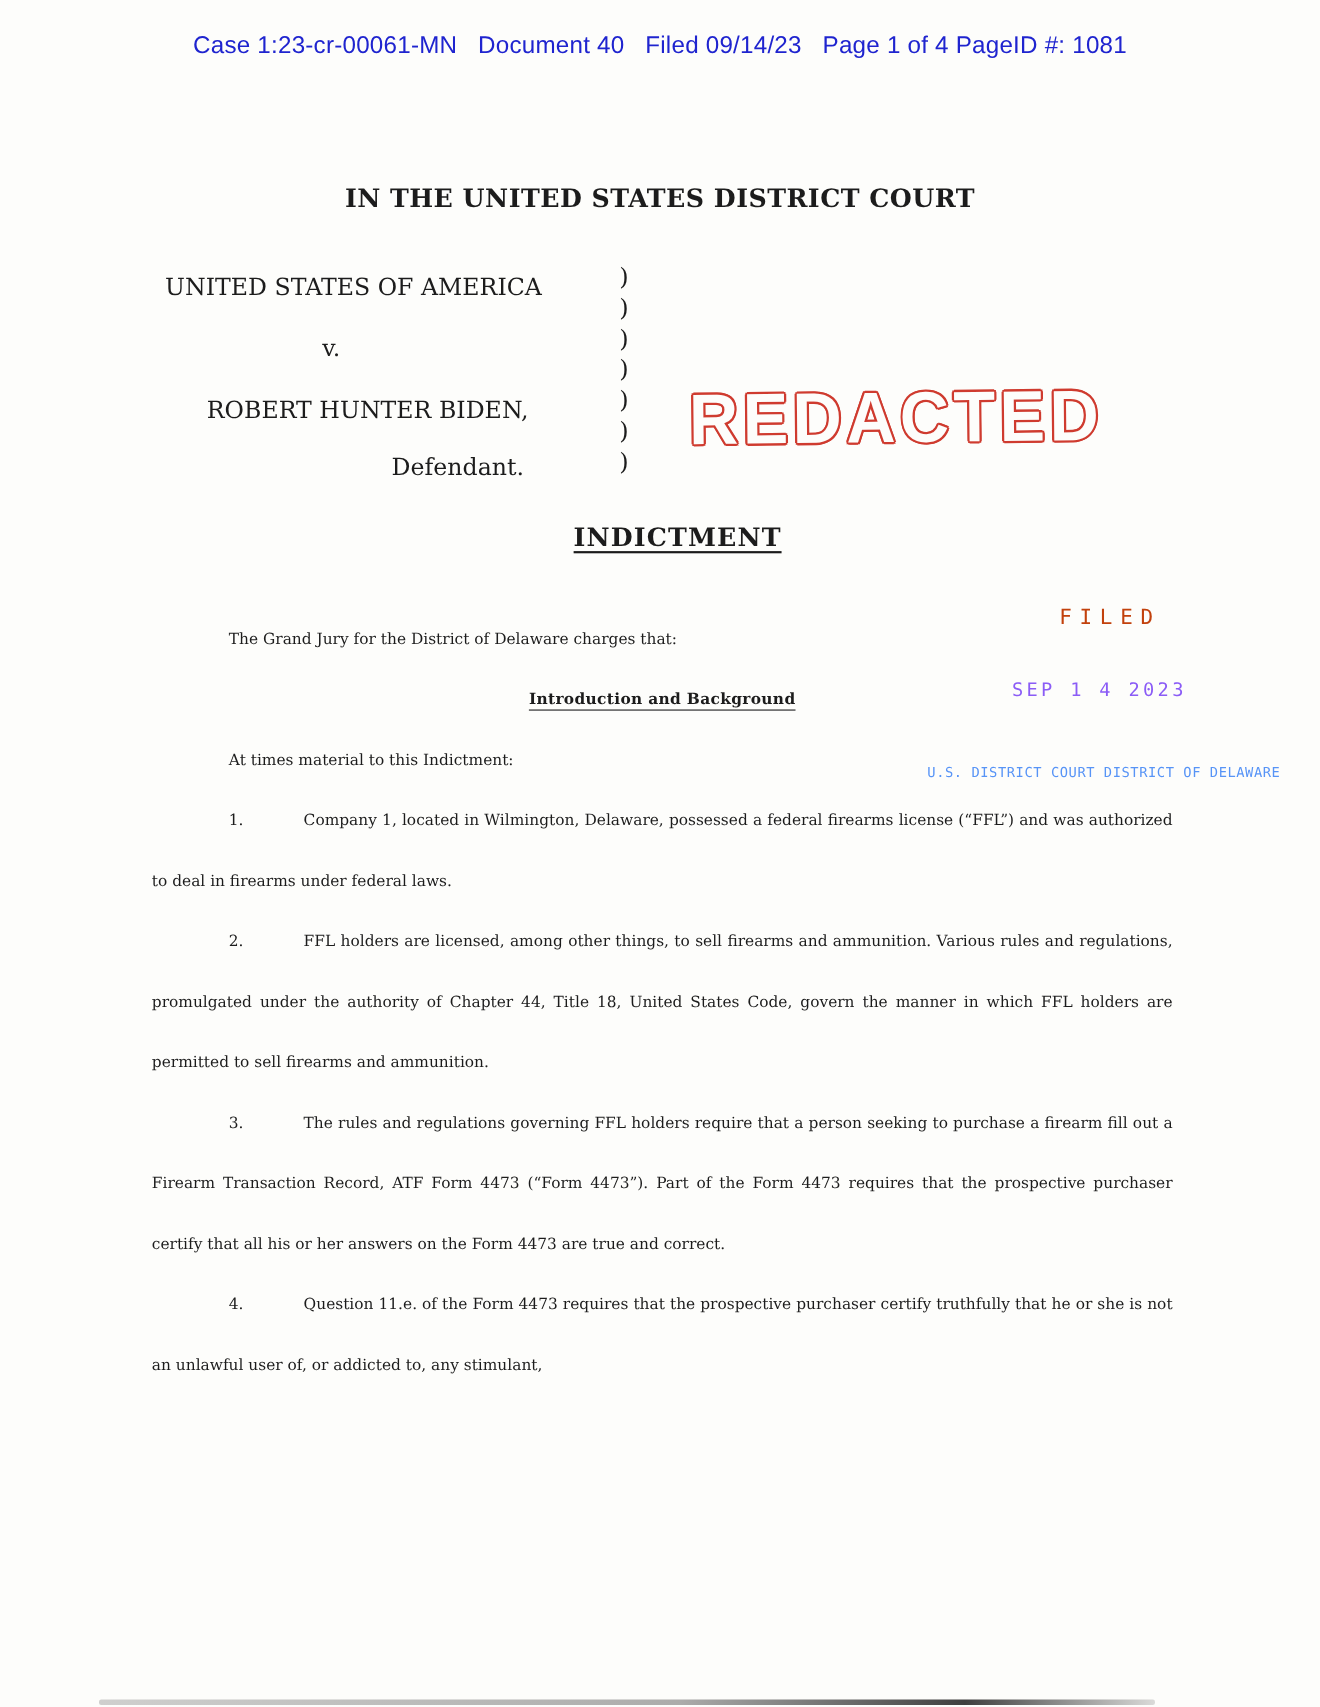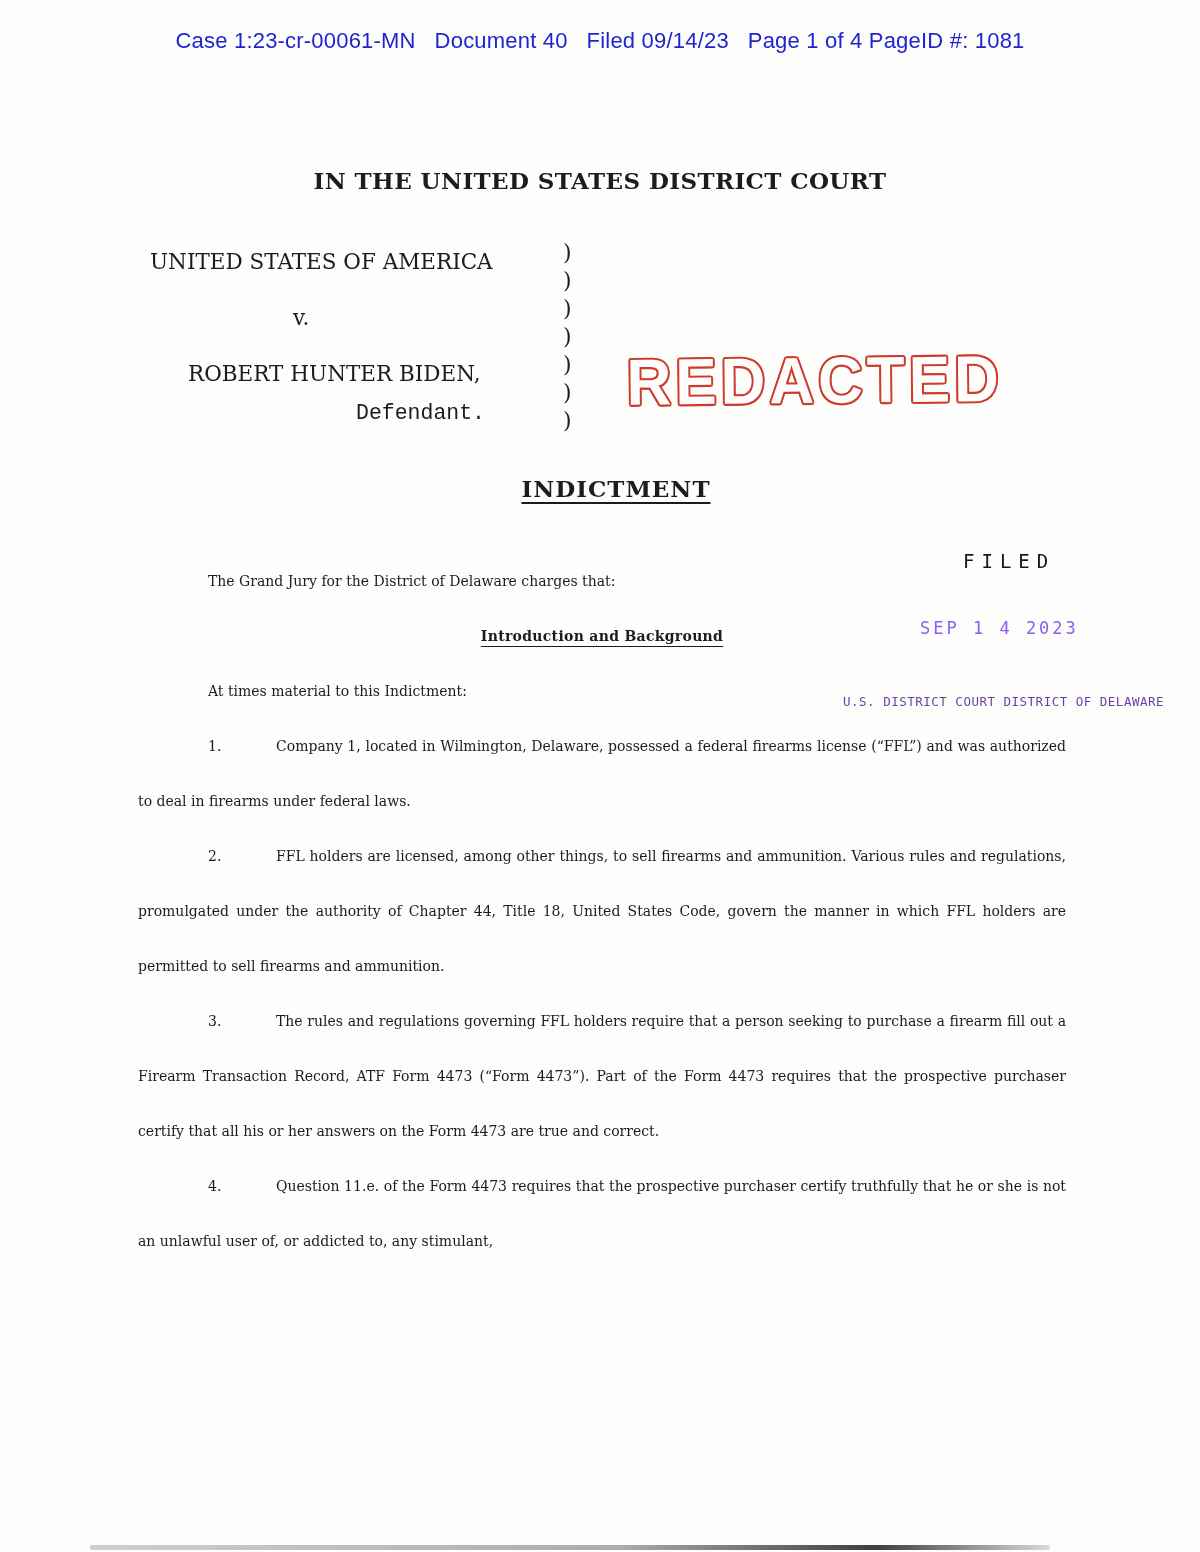--- a/index.html
+++ b/index.html
@@ -28,21 +28,21 @@
     font-weight: 700;
     font-size: 23px;
     line-height: 33px;
     letter-spacing: 0.4px;
   }
   .caption { position: relative; height: 218px; margin-top: 48px; font-size: 21.5px; }
   .caption .abs { position: absolute; white-space: nowrap; }
   .plaintiff { left: 150px; top: 4px; }
   .v-label { left: 293px; top: 60px; }
   .defendant-name { left: 152px; top: 116px; margin-left: 36px; }
-  .defendant-label { left: 356px; top: 156px; font-family: Liberation Mono, monospace; }
+  .defendant-label { left: 356px; top: 168px; }
   .case-no { left: 591px; top: 56px; }
   .paren-col { left: 563px; top: -6px; }
   .paren-col span { display: block; line-height: 28px; font-size: 22px; }
   .redacted {
     left: 626px; top: 100px;
     font-family: "Liberation Sans", sans-serif;
     font-weight: 700;
     font-size: 62px;
     letter-spacing: 4px;
     color: #fdfdfb;
@@ -76,31 +76,31 @@
     text-decoration: underline;
     text-underline-offset: 5px;
     letter-spacing: 0.3px;
   }
   p.numbered { text-align: justify; text-indent: 70px; margin: 0; }
   .pnum { display: inline-block; min-width: 68px; text-indent: 0; }
   .stamp { position: absolute; white-space: nowrap; }
   .filed-stamp {
     left: 963px; top: 550px;
     font-family: "DejaVu Sans Mono", monospace;
-    font-size: 19px; letter-spacing: 7px; color: #0f172a;
+    font-size: 19px; letter-spacing: 7px; color: #c2410c;
   }
   .date-stamp {
     left: 920px; top: 618px;
     font-family: "DejaVu Sans Mono", monospace;
     font-size: 17px; letter-spacing: 3px; color: #8b5cf6;
   }
   .court-stamp {
     left: 843px; top: 694px;
     font-family: "DejaVu Sans Mono", monospace;
-    font-size: 12.5px; letter-spacing: 0.5px; color: #4c1d95;
+    font-size: 12.5px; letter-spacing: 0.5px; color: #3b82f6;
     opacity: 0.85; filter: blur(0.3px);
   }
   .scan-artifact {
     position: absolute; bottom: 2px; left: 90px;
     width: 960px; height: 5px; border-radius: 2px;
     background: linear-gradient(90deg,
       rgba(70,70,70,0.25), rgba(50,50,50,0.4) 55%,
       rgba(15,15,15,0.8) 82%, rgba(80,80,80,0.2));
   }
 </style>

